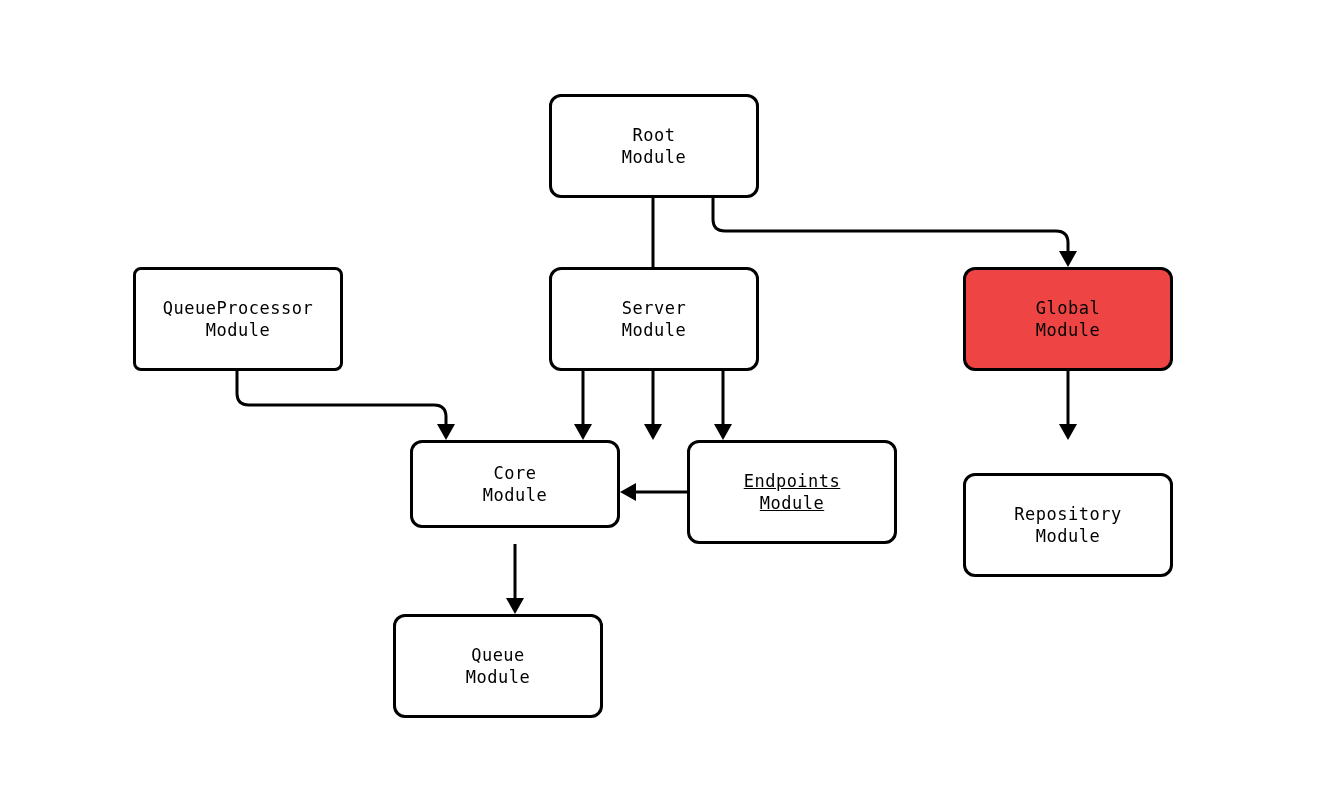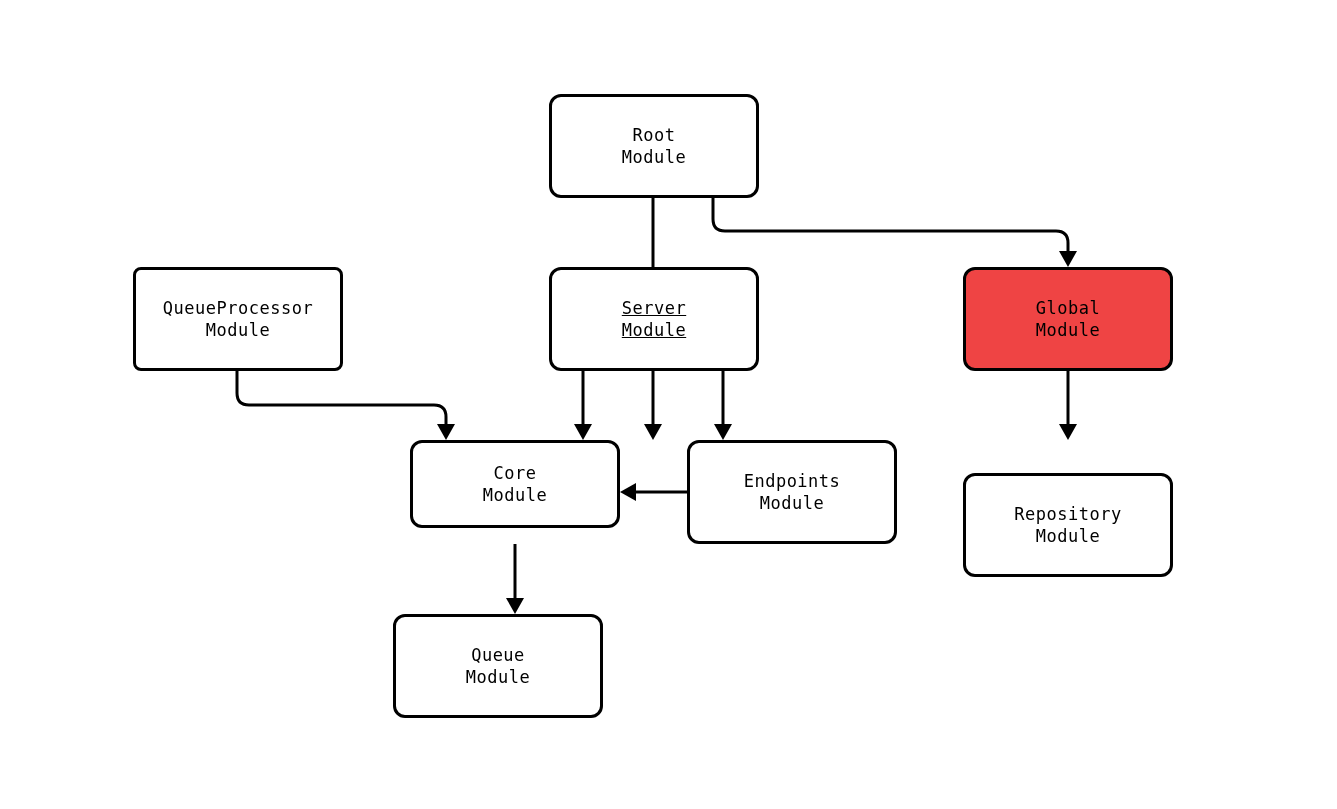--- a/index.html
+++ b/index.html
@@ -87,36 +87,36 @@
   <div class="node" style="left: 549px; top: 94px; width: 210px; height: 104px; border-width: 3px; border-color: rgb(0, 0, 0); border-radius: 12px; background: rgb(255, 255, 255); color: rgb(0, 0, 0);">
     <span class="node-line">Root</span>
     <span class="node-line">Module</span>
   </div>
 
   <div class="node" style="left: 133px; top: 267px; width: 210px; height: 104px; border-width: 3px; border-color: rgb(0, 0, 0); border-radius: 8px; background: rgb(255, 255, 255); color: rgb(0, 0, 0);">
     <span class="node-line">QueueProcessor</span>
     <span class="node-line">Module</span>
   </div>
 
-  <div class="node" style="left: 549px; top: 267px; width: 210px; height: 104px; border-width: 3px; border-color: rgb(0, 0, 0); border-radius: 12px; background: rgb(255, 255, 255); color: rgb(0, 0, 0); text-decoration: underline;">
+  <div class="node" style="left: 549px; top: 267px; width: 210px; height: 104px; border-width: 3px; border-color: rgb(0, 0, 0); border-radius: 12px; background: rgb(255, 255, 255); color: rgb(0, 0, 0);">
     <span class="node-line">Server</span>
     <span class="node-line">Module</span>
   </div>
 
   <div class="node" style="left: 963px; top: 267px; width: 210px; height: 104px; border-width: 3px; border-color: rgb(0, 0, 0); border-radius: 12px; background: #ef4444; color: rgb(0, 0, 0);">
     <span class="node-line">Global</span>
     <span class="node-line">Module</span>
   </div>
 
   <div class="node" style="left: 410px; top: 440px; width: 210px; height: 88px; border-width: 3px; border-color: rgb(0, 0, 0); border-radius: 12px; background: rgb(255, 255, 255); color: rgb(0, 0, 0);">
     <span class="node-line">Core</span>
     <span class="node-line">Module</span>
   </div>
 
-  <div class="node" style="left: 687px; top: 440px; width: 210px; height: 104px; border-width: 3px; border-color: rgb(0, 0, 0); border-radius: 12px; background: rgb(255, 255, 255); color: rgb(0, 0, 0);">
+  <div class="node" style="left: 687px; top: 440px; width: 210px; height: 104px; border-width: 3px; border-color: rgb(0, 0, 0); border-radius: 12px; background: rgb(255, 255, 255); color: rgb(0, 0, 0); text-decoration: underline;">
     <span class="node-line">Endpoints</span>
     <span class="node-line">Module</span>
   </div>
 
   <div class="node" style="left: 963px; top: 440px; width: 210px; height: 104px; border-width: 3px; border-color: rgb(0, 0, 0); border-radius: 12px; background: rgb(255, 255, 255); color: rgb(0, 0, 0); margin-top: 33px;">
     <span class="node-line">Repository</span>
     <span class="node-line">Module</span>
   </div>
 
   <div class="node" style="left: 393px; top: 614px; width: 210px; height: 104px; border-width: 3px; border-color: rgb(0, 0, 0); border-radius: 12px; background: rgb(255, 255, 255); color: rgb(0, 0, 0);">

